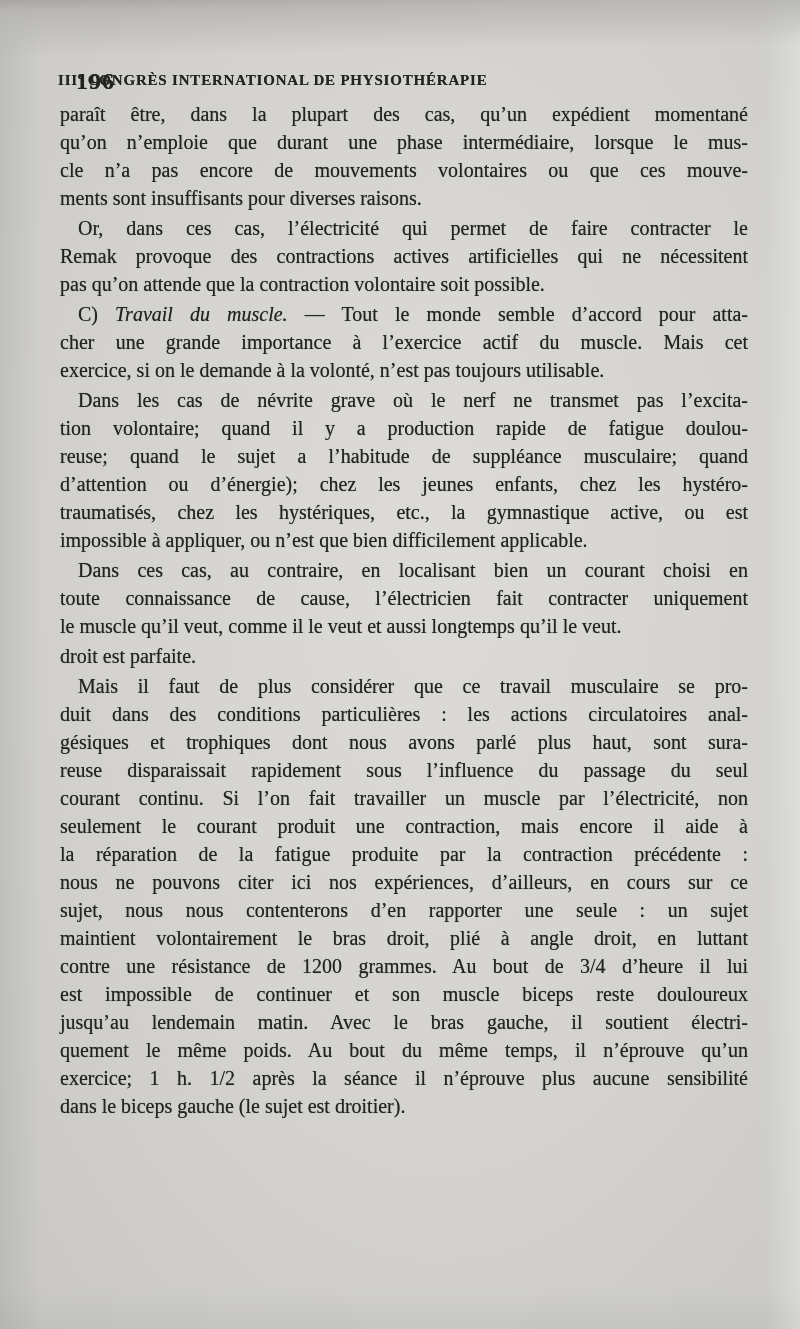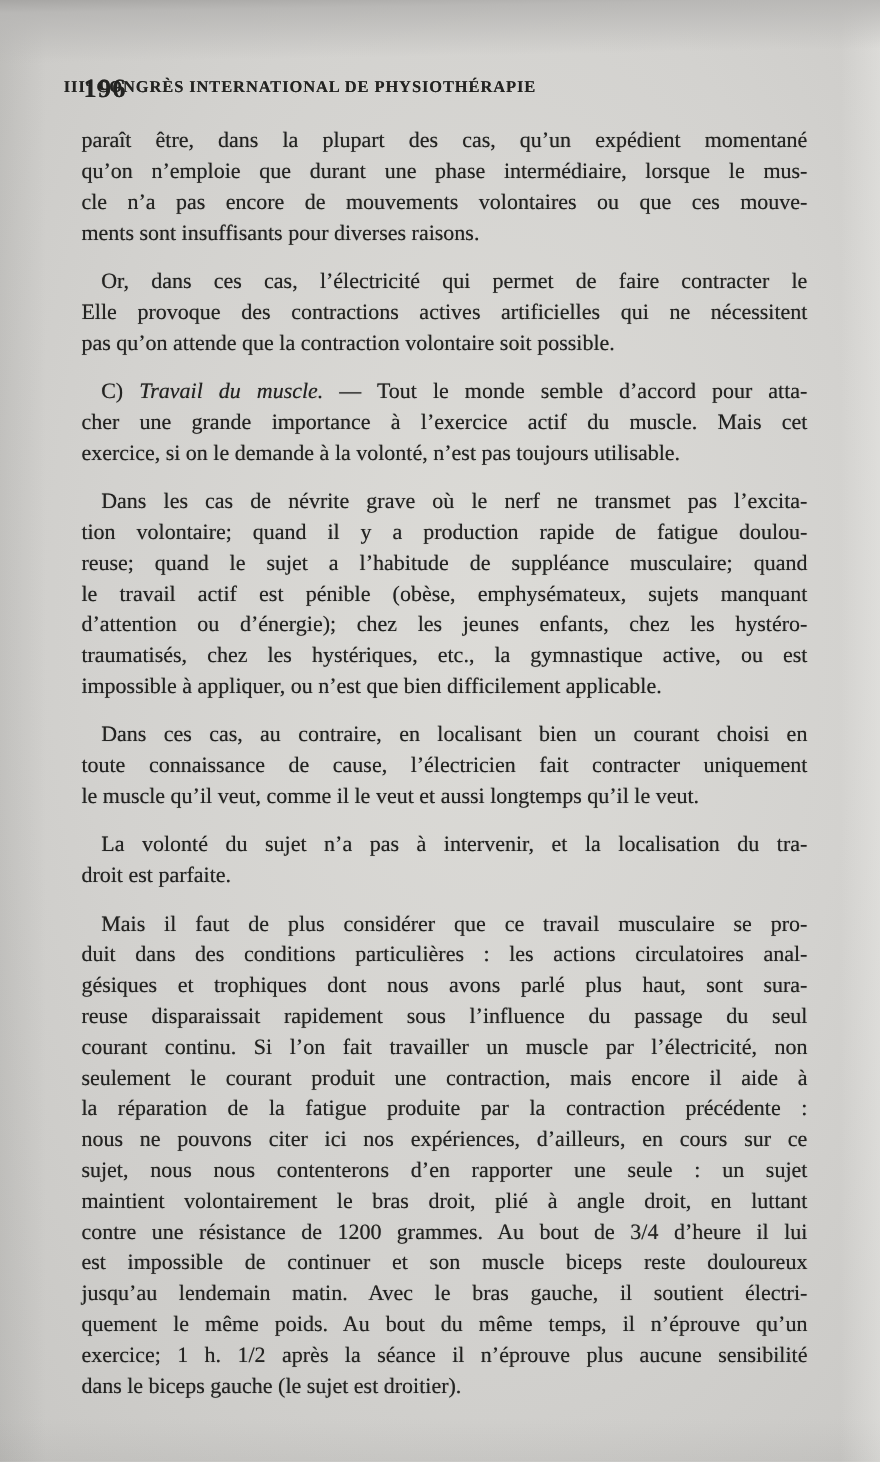--- a/index.html
+++ b/index.html
@@ -31,21 +31,21 @@
     position:absolute; left:0; right:0; top:4px;
     text-align:left;
     font-size:15px; font-weight:bold; letter-spacing:0.8px;
     text-shadow:0 0 0.6px rgba(35,35,33,0.7);
     white-space:nowrap;
   }
   .running-title sup { font-size:10px; }
   .text-block {
     position:absolute; left:58px; top:98px; width:692px;
   }
-  .paragraph { margin:16px; }
+  .paragraph { margin:2px; }
   .line {
     font-size:20px;
     line-height:28px;
     text-align:justify;
     text-align-last:justify;
     white-space:normal;
     text-shadow:0 0 0.7px rgba(40,40,38,0.65);
   }
   .line.last { text-align-last:left; }
   .line.indent { text-indent:18px; }
@@ -61,44 +61,42 @@
   </div>
   <div class="text-block">
       <div class="paragraph">
         <div class="line">paraît être, dans la plupart des cas, qu’un expédient momentané</div>
         <div class="line">qu’on n’emploie que durant une phase intermédiaire, lorsque le mus-</div>
         <div class="line">cle n’a pas encore de mouvements volontaires ou que ces mouve-</div>
         <div class="line last">ments sont insuffisants pour diverses raisons.</div>
       </div>
       <div class="paragraph">
         <div class="line indent">Or, dans ces cas, l’électricité qui permet de faire contracter le</div>
-        <div class="line">Elle provoque des contractions actives artificielles qui ne nécessitent</div>
+        <div class="line">Remak provoque des contractions actives artificielles qui ne nécessitent</div>
         <div class="line last">pas qu’on attende que la contraction volontaire soit possible.</div>
       </div>
       <div class="paragraph">
         <div class="line indent"><span>C) </span><span class="italic">Travail du muscle.</span><span> — Tout le monde semble d’accord pour atta-</span></div>
         <div class="line">cher une grande importance à l’exercice actif du muscle. Mais cet</div>
         <div class="line last">exercice, si on le demande à la volonté, n’est pas toujours utilisable.</div>
       </div>
       <div class="paragraph">
         <div class="line indent">Dans les cas de névrite grave où le nerf ne transmet pas l’excita-</div>
         <div class="line">tion volontaire; quand il y a production rapide de fatigue doulou-</div>
         <div class="line">reuse; quand le sujet a l’habitude de suppléance musculaire; quand</div>
-        <div class="line">le travail actif est pénible (obèse, emphysémateux, sujets manquant</div>
         <div class="line">d’attention ou d’énergie); chez les jeunes enfants, chez les hystéro-</div>
         <div class="line">traumatisés, chez les hystériques, etc., la gymnastique active, ou est</div>
         <div class="line last">impossible à appliquer, ou n’est que bien difficilement applicable.</div>
       </div>
       <div class="paragraph">
         <div class="line indent">Dans ces cas, au contraire, en localisant bien un courant choisi en</div>
         <div class="line">toute connaissance de cause, l’électricien fait contracter uniquement</div>
         <div class="line last">le muscle qu’il veut, comme il le veut et aussi longtemps qu’il le veut.</div>
       </div>
       <div class="paragraph">
-        <div class="line indent">La volonté du sujet n’a pas à intervenir, et la localisation du tra-</div>
         <div class="line last">droit est parfaite.</div>
       </div>
       <div class="paragraph">
         <div class="line indent">Mais il faut de plus considérer que ce travail musculaire se pro-</div>
         <div class="line">duit dans des conditions particulières : les actions circulatoires anal-</div>
         <div class="line">gésiques et trophiques dont nous avons parlé plus haut, sont sura-</div>
         <div class="line">reuse disparaissait rapidement sous l’influence du passage du seul</div>
         <div class="line">courant continu. Si l’on fait travailler un muscle par l’électricité, non</div>
         <div class="line">seulement le courant produit une contraction, mais encore il aide à</div>
         <div class="line">la réparation de la fatigue produite par la contraction précédente :</div>

